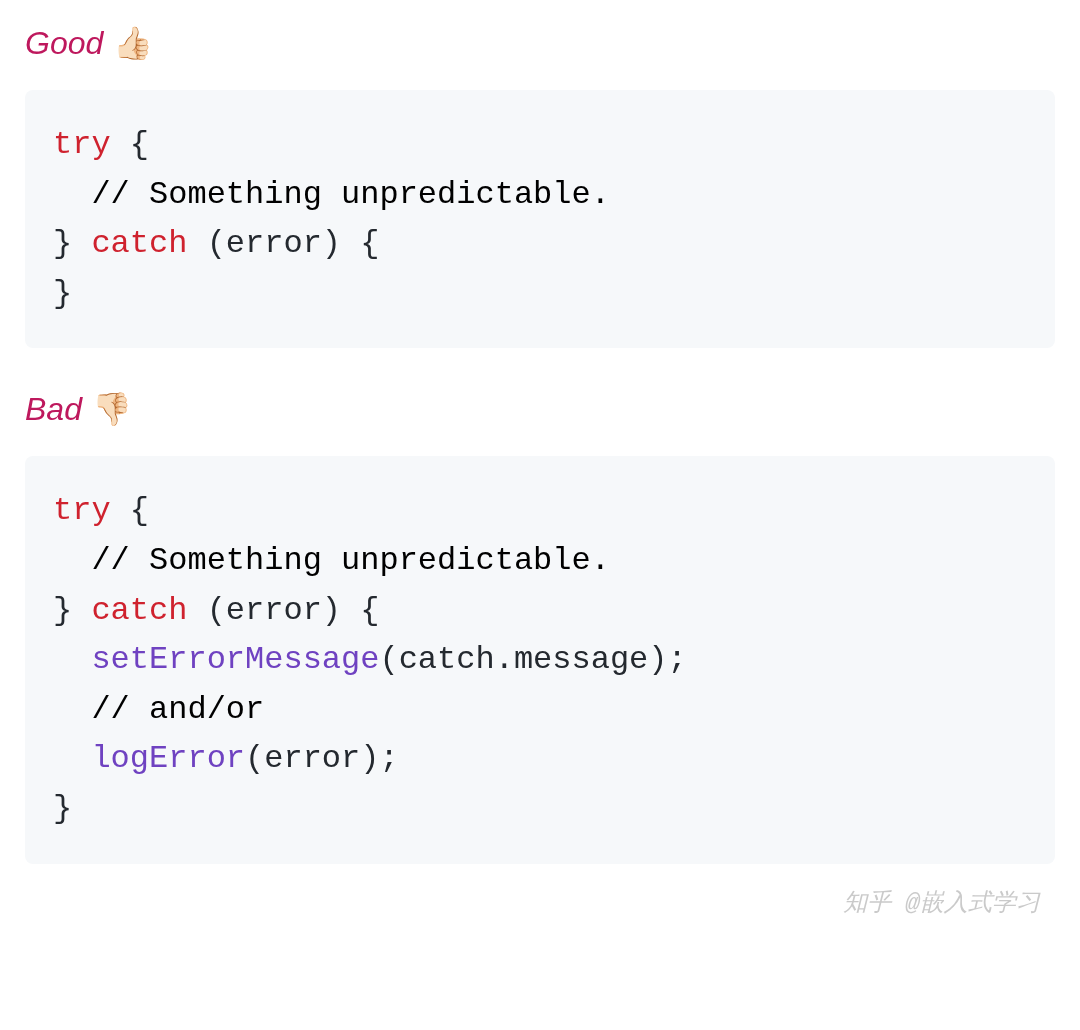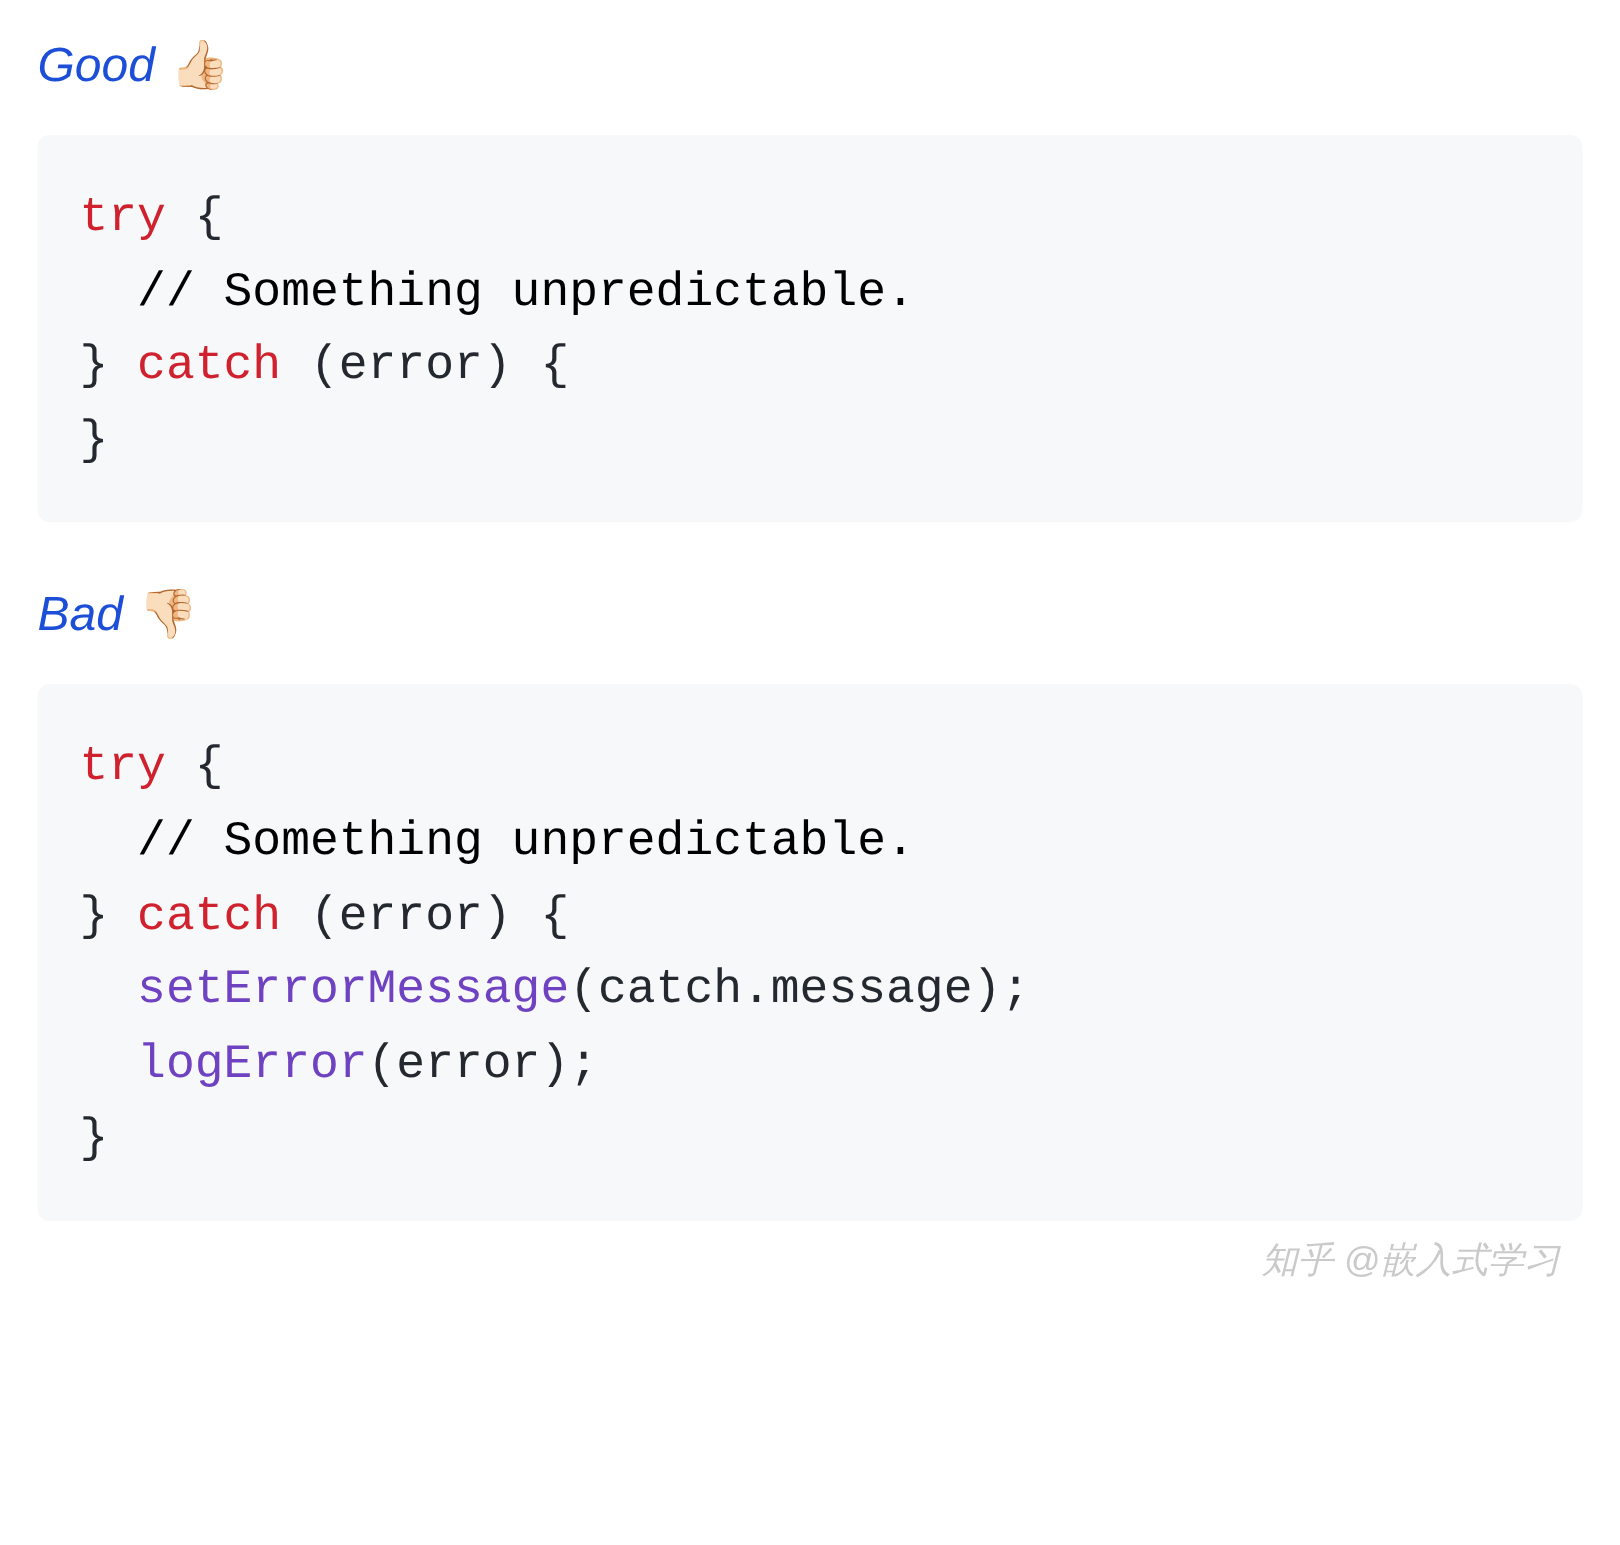--- a/index.html
+++ b/index.html
@@ -10,21 +10,21 @@
     body {
       background: #ffffff;
       font-family: -apple-system, BlinkMacSystemFont, "Segoe UI", Helvetica, Arial, sans-serif;
       padding: 20px 25px;
       width: 1080px;
       position: relative;
     }
     .heading {
       font-style: italic;
       font-size: 32px;
-      color: #1d4ed8;
+      color: #be185d;
       margin-bottom: 28px;
       margin-top: 4px;
       display: flex;
       align-items: center;
       gap: 10px;
     }
     .heading-emoji {
       font-style: normal;
       font-size: 32px;
     }
@@ -51,25 +51,26 @@
     }
     .fn {
       color: #6f42c1;
       text-align: right;
     }
     .txt {
       color: #24292f;
     }
     .watermark {
       position: absolute;
-      bottom: 20px;
+      bottom: 8px;
       right: 40px;
       color: rgba(150, 150, 150, 0.5);
       font-size: 24px;
       font-style: italic;
+      font-family: Liberation Mono, monospace;
     }
   </style>
 </head>
 <body>
 
 <div class="heading">
   <span>Good</span>
   <span class="heading-emoji">👍🏻</span>
 </div>
 
@@ -83,17 +84,18 @@
 <div class="heading">
   <span>Bad</span>
   <span class="heading-emoji">👎🏻</span>
 </div>
 
 <div class="code-block">
   <div class="code-line"><span class="kw">try</span><span class="txt"> {</span></div>
   <div class="code-line"><span class="comment">  // Something unpredictable.</span></div>
   <div class="code-line"><span class="txt">} </span><span class="kw">catch</span><span class="txt"> (error) {</span></div>
   <div class="code-line"><span class="txt">  </span><span class="fn">setErrorMessage</span><span class="txt">(catch.message);</span></div>
+  <div class="code-line"><span class="comment">  // and/or</span></div>
   <div class="code-line"><span class="txt">  </span><span class="fn">logError</span><span class="txt">(error);</span></div>
   <div class="code-line"><span class="txt">}</span></div>
 </div>
 
 <div class="watermark">知乎 @嵌入式学习</div>
 
 </body></html>

